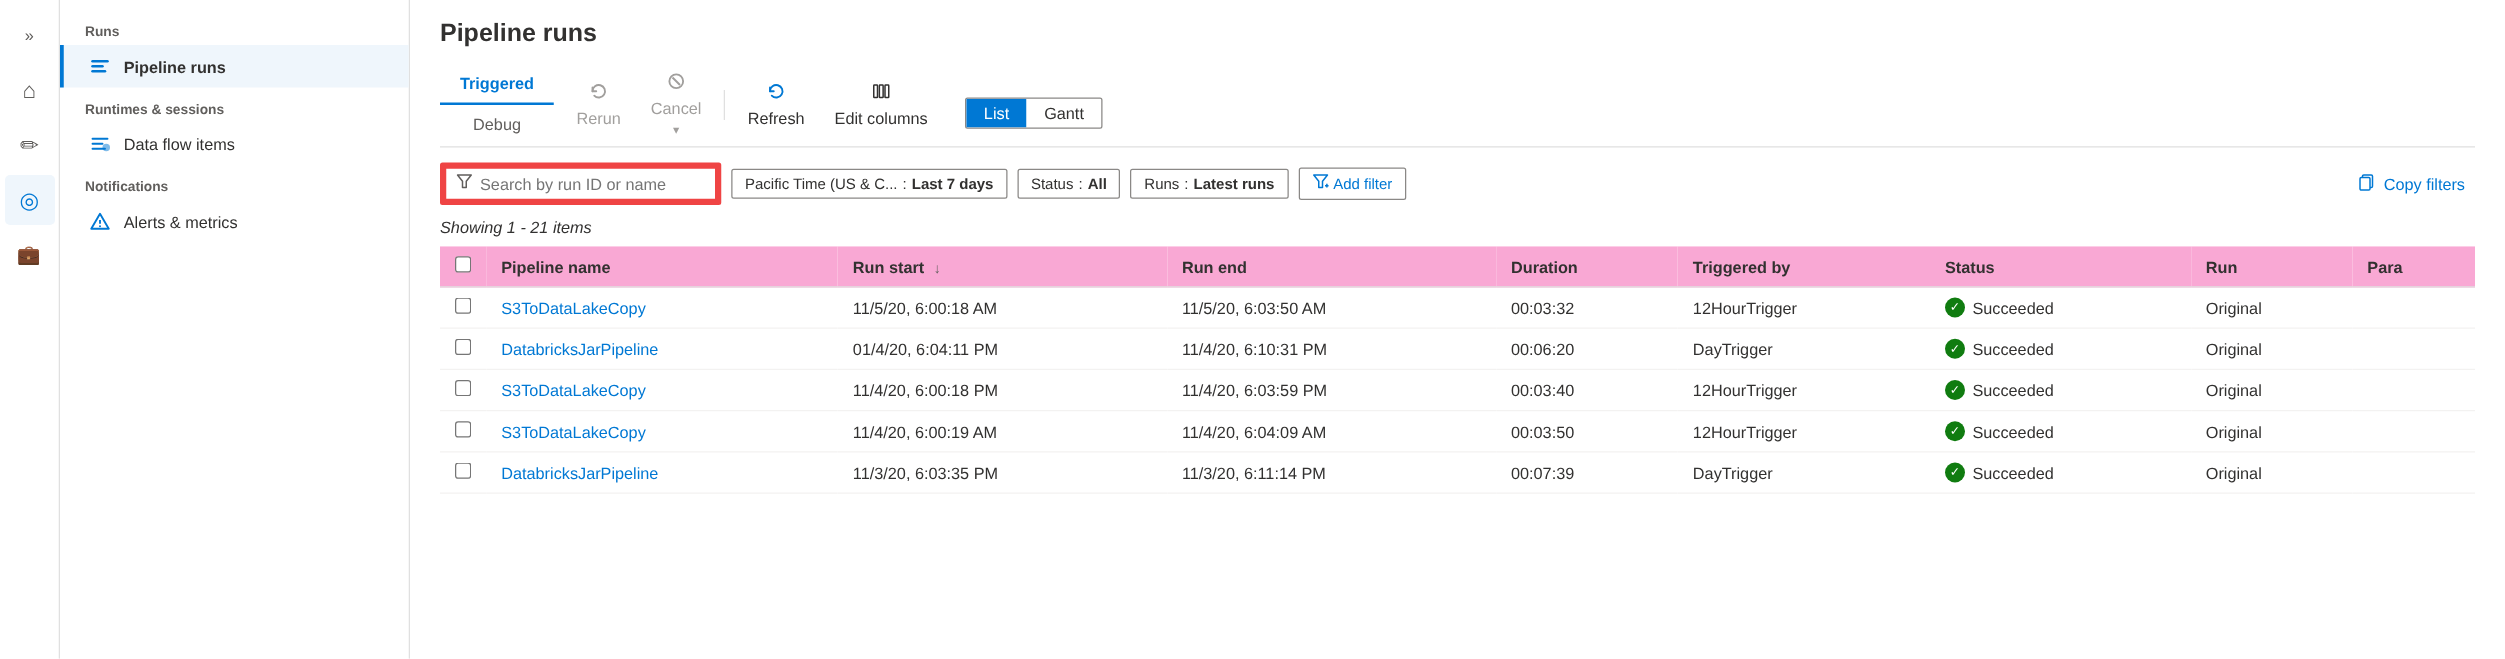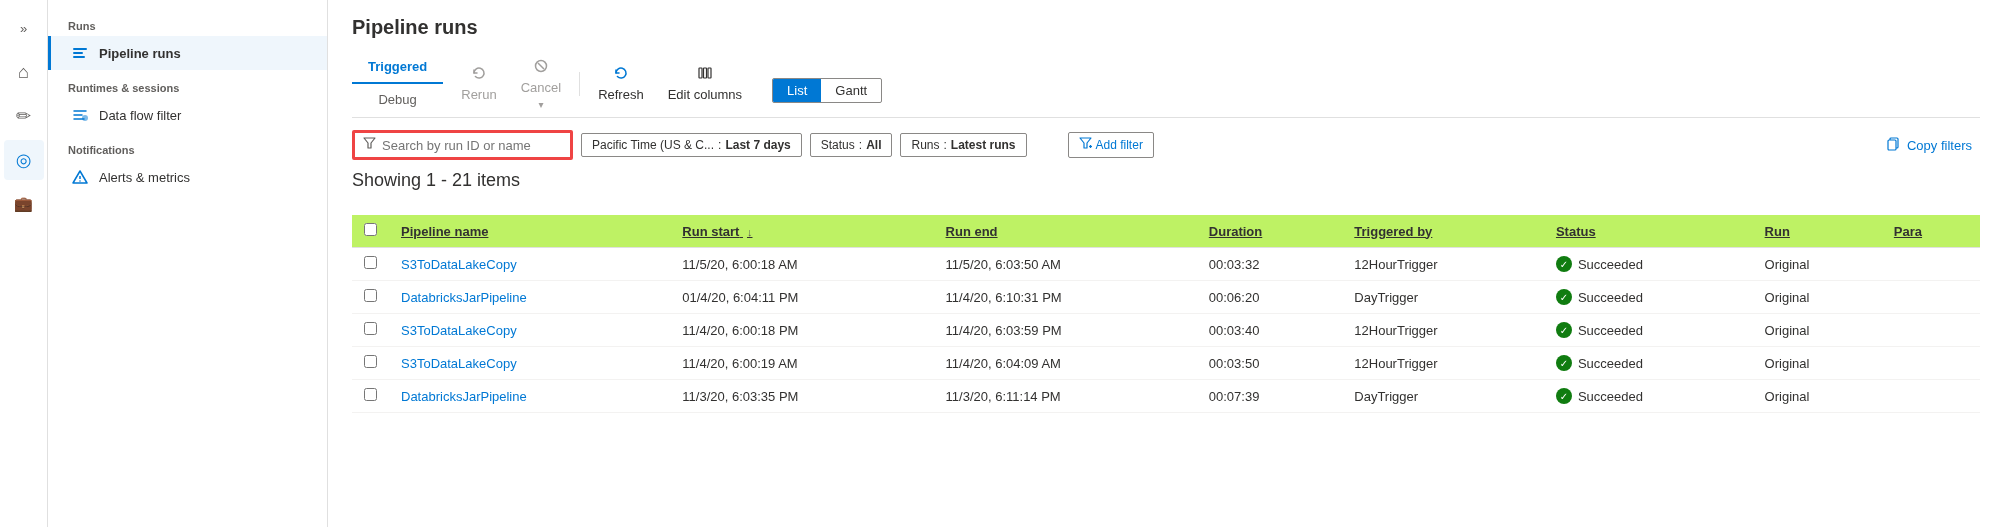--- a/index.html
+++ b/index.html
@@ -157,21 +157,21 @@
 
     
     .filter-bar {
       display: flex;
       align-items: center;
       gap: 8px;
       margin-bottom: 10px;
       flex-wrap: wrap;
     }
     .search-input-wrap {
-      border: 3px solid #ef4444;
+      border: 5px solid #ef4444;
       border-radius: 2px;
       display: flex;
       align-items: center;
       padding: 4px 8px;
       gap: 6px;
       background: #fff;
       min-width: 220px;
     }
     .search-input-wrap input {
       border: none;
@@ -200,40 +200,40 @@
       border-radius: 2px;
       padding: 4px 10px;
       font-size: 12px;
       cursor: pointer;
       background: #fff;
       color: #0078d4;
       display: flex;
       align-items: center;
       gap: 4px;
       white-space: nowrap;
-      margin-left: 33px;
     }
     .copy-filter-btn {
       margin-left: auto;
       border: none;
       background: transparent;
       color: #0078d4;
       cursor: pointer;
       font-size: 13px;
       display: flex;
       align-items: center;
       gap: 6px;
       padding: 4px 8px;
     }
 
     
     .count-label {
-      font-size: 18px;
-      color: #323130;
-      margin-bottom: 24px;
+      font-size: 13px;
+      color: #323130;
+      margin-bottom: 8px;
+      font-style: italic;
     }
 
     
     .table-wrap {
       flex: 1;
       overflow: auto;
     }
     table {
       width: 100%;
       border-collapse: collapse;
@@ -241,22 +241,21 @@
     }
     thead tr {
       border-bottom: 1px solid #e0e0e0;
     }
     th {
       text-align: left;
       padding: 8px 12px;
       font-weight: 600;
       color: #323130;
       white-space: nowrap;
-      background: #bef264;
-      text-decoration: underline;
+      background: #f9a8d4;
     }
     td {
       padding: 8px 12px;
       color: #323130;
       border-bottom: 1px solid #f3f2f1;
       white-space: nowrap;
     }
     .pipeline-link {
       color: #0078d4;
       cursor: pointer;
@@ -314,21 +313,21 @@
   </div>
 
   <div class="sidebar-section-label">Runtimes &amp; sessions</div>
   <div class="sidebar-item">
     <span class="sidebar-icon">
       <svg width="16" height="16" viewBox="0 0 16 16" fill="none">
         <path d="M2 4h12M2 8h8M2 12h10" stroke="#0078d4" stroke-width="1.5" stroke-linecap="round"></path>
         <circle cx="13" cy="11" r="3" fill="#0078d4" opacity="0.5"></circle>
       </svg>
     </span>
-    <span>Data flow filter</span>
+    <span>Data flow items</span>
   </div>
 
   <div class="sidebar-section-label">Notifications</div>
   <div class="sidebar-item">
     <span class="sidebar-icon">
       <svg width="16" height="16" viewBox="0 0 16 16" fill="none">
         <polygon points="8,2 15,14 1,14" stroke="#0078d4" stroke-width="1.5" fill="none" stroke-linejoin="round"></polygon>
         <line x1="8" y1="7" x2="8" y2="10" stroke="#0078d4" stroke-width="1.5"></line>
         <circle cx="8" cy="12" r="0.8" fill="#0078d4"></circle>
       </svg>

